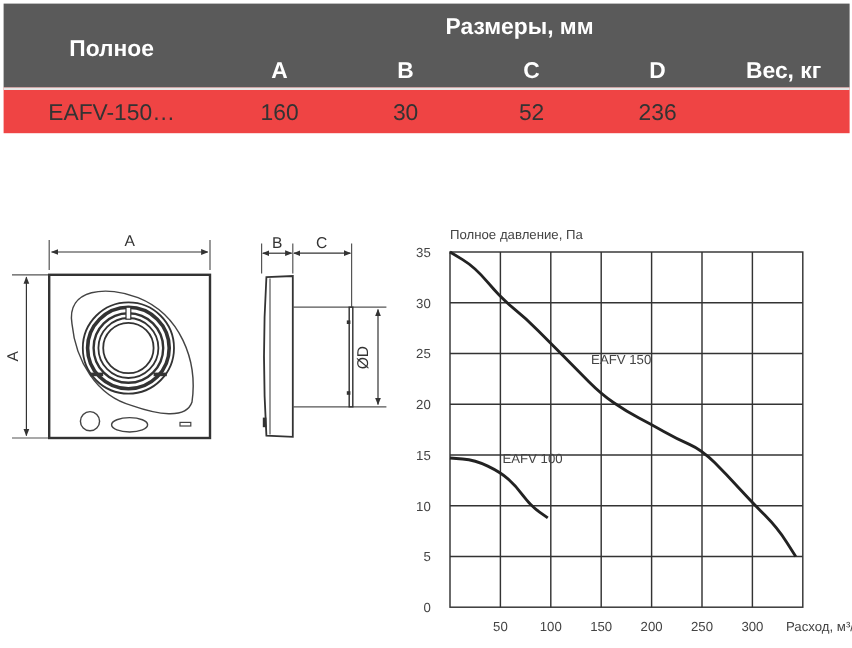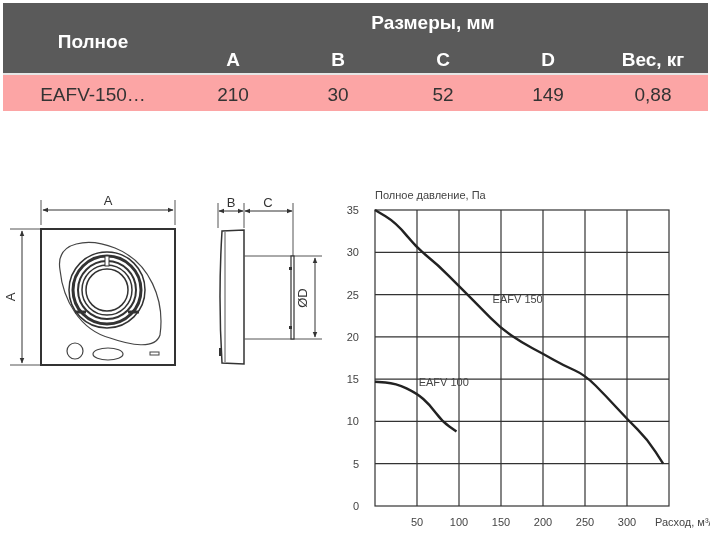--- a/index.html
+++ b/index.html
@@ -1,43 +1,42 @@
 <!DOCTYPE html>
 <html><head>
 <meta charset="utf-8">
 <style>
   html, body { margin: 0; padding: 0; }
   body { width: 710px; height: 540px; background: #ffffff; position: relative; overflow: hidden;
          font-family: "Liberation Sans", "DejaVu Sans", sans-serif; color: #333; }
   .table { position: absolute; left: 3px; top: 3px; width: 705px; }
   .thead { position: relative; height: 70px; background: #5a5a5a; color: #ffffff; font-weight: bold; }
-  .tbody { position: relative; height: 36px; background: #fca5a5; color: #333; border-top: 2px solid #e6e6e6; }
+  .tbody { position: relative; height: 36px; background: #ef4444; color: #333; border-top: 2px solid #e6e6e6; }
   .cell { position: absolute; text-align: center; font-size: 19px; }
   .chart-svg { position: absolute; left: 0; top: 0; }
 </style>
 </head>
 <body>
 
 <div class="table">
   <div class="thead">
     <div class="cell" style="left:20px;top:28px;width:140px;">Полное</div>
     <div class="cell" style="left:300px;top:9px;width:260px;">Размеры, мм</div>
     <div class="cell" style="left:200px;top:46px;width:60px;">A</div>
     <div class="cell" style="left:305px;top:46px;width:60px;">B</div>
     <div class="cell" style="left:410px;top:46px;width:60px;">C</div>
     <div class="cell" style="left:515px;top:46px;width:60px;">D</div>
     <div class="cell" style="left:600px;top:46px;width:100px;">Вес, кг</div>
   </div>
   <div class="tbody">
     <div class="cell" style="left:20px;top:9px;width:140px;">EAFV-150…</div>
-    <div class="cell" style="left:200px;top:9px;width:60px;">210</div>
+    <div class="cell" style="left:200px;top:9px;width:60px;">160</div>
     <div class="cell" style="left:305px;top:9px;width:60px;">30</div>
     <div class="cell" style="left:410px;top:9px;width:60px;">52</div>
-    <div class="cell" style="left:515px;top:9px;width:60px;">149</div>
-    <div class="cell" style="left:600px;top:9px;width:100px;">0,88</div>
+    <div class="cell" style="left:515px;top:9px;width:60px;">236</div>
   </div>
 </div>
 
 <svg class="chart-svg" width="710" height="540" viewBox="0 0 710 540">
   <defs>
     <marker id="arr" viewBox="0 0 10 10" refX="9" refY="5" markerWidth="6" markerHeight="6" orient="auto-start-reverse">
       <path d="M0,1 L10,5 L0,9 z" fill="#333"></path>
     </marker>
   </defs>
 

